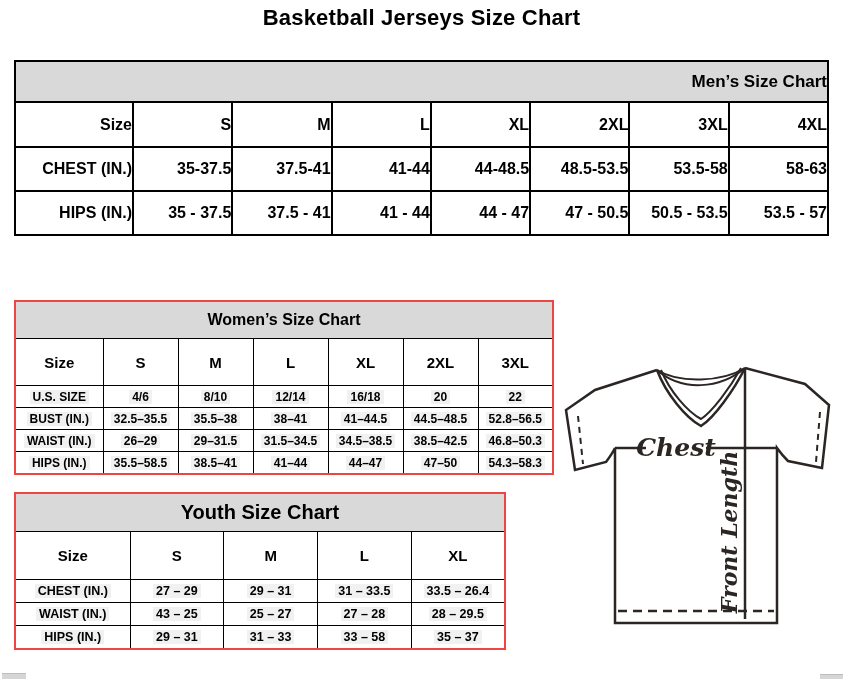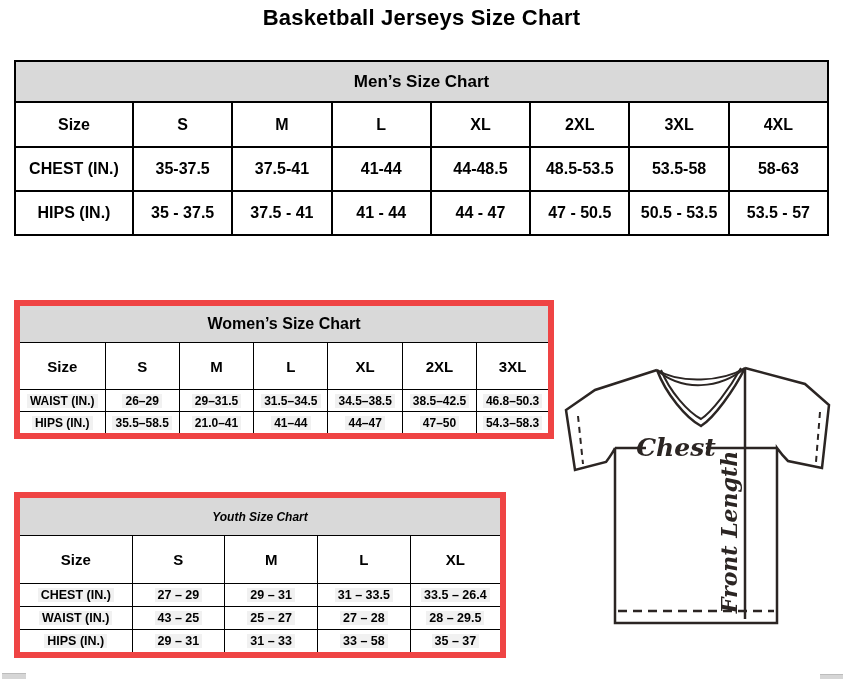--- a/index.html
+++ b/index.html
@@ -16,39 +16,39 @@
     background:#fff;
   }
   table.size-table th, table.size-table td {
     text-align:center; vertical-align:middle; font-weight:bold; padding:0;
     overflow:hidden; white-space:nowrap;
   }
   tr.band th { background:#d9d9d9; }
 
   
   table.men { left:14px; top:60px; width:815px; }
-  table.men th, table.men td { border:2px solid #000; }
+  table.men th, table.men td { border:2px solid #000;text-align:right; }
   table.men tr.band th { height:39px; font-size:17px; }
   table.men tr.cols th { height:43px; font-size:16px; }
   table.men tr.data td { height:42px; font-size:16px; }
   table.men td.lbl { font-size:15px; }
 
   
-  table.women, table.youth { border:6px solid #ef4444; }
+  table.women, table.youth { border:2px solid #ef4444; }
   table.women th, table.women td,
   table.youth th, table.youth td { border:1px solid #000; }
 
   table.women { left:14px; top:300px; width:540px; }
   table.women tr.band th { height:36px; font-size:16px; }
   table.women tr.cols th { height:46px; font-size:15px; }
   table.women tr.data td { height:21px; font-size:12px; }
   table.women td.lbl { font-size:11.5px; }
 
   table.youth { left:14px; top:492px; width:492px; }
-  table.youth tr.band th { height:37px; font-size:12px;font-style:italic; }
+  table.youth tr.band th { height:37px; font-size:20px; }
   table.youth tr.cols th { height:47px; font-size:15px; }
   table.youth tr.data td { height:22px; font-size:12.5px; }
   table.youth td.lbl { font-size:11.5px; }
 
   
   .hl { background:#f1f1f1; padding:0 3px; }
 
   
   .jersey-svg { position:absolute; left:558px; top:362px; width:283px; height:314px; }
   .diagram-text {
@@ -131,32 +131,50 @@
   <tr class="cols">
     <th>Size</th>
     <th>S</th>
     <th>M</th>
     <th>L</th>
     <th>XL</th>
     <th>2XL</th>
     <th>3XL</th>
   </tr>
   <tr class="data">
+    <td class="lbl"><span class="hl">U.S. SIZE</span></td>
+    <td><span class="hl">4/6</span></td>
+    <td><span class="hl">8/10</span></td>
+    <td><span class="hl">12/14</span></td>
+    <td><span class="hl">16/18</span></td>
+    <td><span class="hl">20</span></td>
+    <td><span class="hl">22</span></td>
+  </tr>
+  <tr class="data">
+    <td class="lbl"><span class="hl">BUST (IN.)</span></td>
+    <td><span class="hl">32.5–35.5</span></td>
+    <td><span class="hl">35.5–38</span></td>
+    <td><span class="hl">38–41</span></td>
+    <td><span class="hl">41–44.5</span></td>
+    <td><span class="hl">44.5–48.5</span></td>
+    <td><span class="hl">52.8–56.5</span></td>
+  </tr>
+  <tr class="data">
     <td class="lbl"><span class="hl">WAIST (IN.)</span></td>
     <td><span class="hl">26–29</span></td>
     <td><span class="hl">29–31.5</span></td>
     <td><span class="hl">31.5–34.5</span></td>
     <td><span class="hl">34.5–38.5</span></td>
     <td><span class="hl">38.5–42.5</span></td>
     <td><span class="hl">46.8–50.3</span></td>
   </tr>
   <tr class="data">
     <td class="lbl"><span class="hl">HIPS (IN.)</span></td>
     <td><span class="hl">35.5–58.5</span></td>
-    <td><span class="hl">21.0–41</span></td>
+    <td><span class="hl">38.5–41</span></td>
     <td><span class="hl">41–44</span></td>
     <td><span class="hl">44–47</span></td>
     <td><span class="hl">47–50</span></td>
     <td><span class="hl">54.3–58.3</span></td>
   </tr>
 </tbody>
   </table>
 
 <table class="size-table youth">
   <colgroup>

